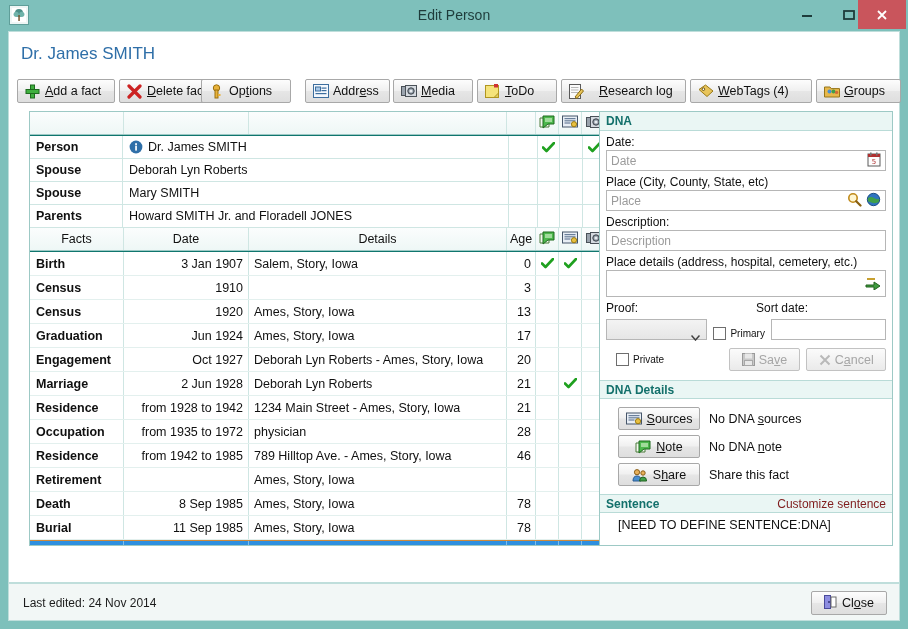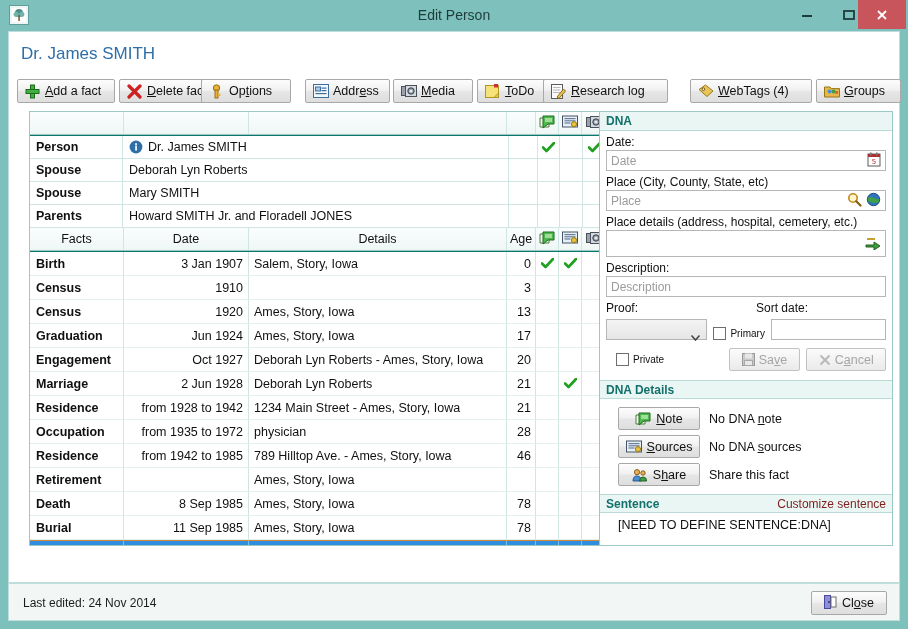--- a/index.html
+++ b/index.html
@@ -328,21 +328,21 @@
         <div class="tbtn" style="left: 468px; width: 80px;">
           <span class="ticon">
             <svg width="15" height="15" viewBox="0 0 15 15">
               <rect x="0.5" y="1.5" width="13" height="12" fill="#f5e37a" stroke="#b09520"></rect>
               <path d="M9 13.5 L13.5 9 L13.5 13.5 Z" fill="#e0cd5e" stroke="#b09520"></path>
               <rect x="9" y="0" width="4" height="3.5" fill="#d03030"></rect>
             </svg>
           </span>
           <span class="tlabel"><span class="u">T</span>oDo</span>
         </div>
-        <div class="tbtn" style="left: 534px; width: 125px;">
+        <div class="tbtn" style="left: 552px; width: 125px; gap: 10px;">
           <span class="ticon">
             <svg width="15" height="15" viewBox="0 0 15 15">
               <rect x="0.5" y="0.5" width="11" height="14" fill="#fbfbfb" stroke="#5a5a5a"></rect>
               <rect x="2" y="3" width="7.5" height="1" fill="#b8b8b8"></rect>
               <rect x="2" y="5.5" width="7.5" height="1" fill="#b8b8b8"></rect>
               <rect x="2" y="8" width="7.5" height="1" fill="#b8b8b8"></rect>
               <path d="M6 13 L12.5 5 L14.5 7 L8 14.5 Z" fill="#e8c45a" stroke="#8a6b10"></path>
             </svg>
           </span>
           <span class="tlabel"><span class="u">R</span>esearch log</span>
@@ -660,36 +660,36 @@
             <svg width="15" height="15" viewBox="0 0 15 15">
               <circle cx="7.5" cy="7.5" r="6.2" fill="#2f74c0"></circle>
               <path d="M2 6 Q5 4 8 6 Q11 8 13.5 6.5 L13 10 Q9 12 5.5 10.5 Q3 9.5 1.8 9.5 Z" fill="#3fa04a"></path>
               <circle cx="7.5" cy="7.5" r="6.2" fill="none" stroke="#1c4e85"></circle>
             </svg>
           </span>
         </div>
       </div>
 
       <div class="fgroup">
+        <div class="flabel">Description:</div>
+        <div class="fieldwrap">
+          <input class="tinput" type="text" style="padding-right: 4px;" placeholder="Description">
+        </div>
+      </div>
+
+      <div class="fgroup">
         <div class="flabel">Place details (address, hospital, cemetery, etc.)</div>
         <div class="fieldwrap">
           <input class="tinput" type="text" style="height: 27px;" placeholder="">
           <span class="fldicon" style="right:5px;top:6px;">
             <svg width="16" height="14" viewBox="0 0 16 14">
               <path d="M1 9 L9 9 L9 6 L15 10 L9 14 L9 11 L1 11 Z" fill="#3f9b3f" stroke="#22621f"></path>
               <path d="M2 3 L10 3" stroke="#c8a030" stroke-width="2"></path>
             </svg>
           </span>
-        </div>
-      </div>
-
-      <div class="fgroup">
-        <div class="flabel">Description:</div>
-        <div class="fieldwrap">
-          <input class="tinput" type="text" style="padding-right: 4px;" placeholder="Description">
         </div>
       </div>
 
       <div class="fgroup">
         <div style="display:flex;">
           <div style="width:150px;">
             <div class="flabel">Proof:</div>
           </div>
           <div>
             <div class="flabel">Sort date:</div>
@@ -736,52 +736,52 @@
             <span>C<span class="u">a</span>ncel</span>
           </div>
         </div>
       </div>
 
       <div class="sect-head" style="margin-top:9px;border-top:1px solid #b9dbd7;">
         <span>DNA Details</span>
       </div>
 
       <div id="details-list" style="padding:3px 6px 0 18px;">
-          <div class="dtl-row">
-            <div class="dtl-btn">
-              <span>
-                <svg width="16" height="14" viewBox="0 0 16 14">
-                  <path d="M1 3 L10 3 L10 12 L1 12 Z" fill="#f4f9f0" stroke="#4a7a3a"></path>
-                  <path d="M4 1 L15 1 L15 9 L9 9 L4 13 Z" fill="#4db84d" stroke="#1f6b1f"></path>
-                  <path d="M6 4 L13 4 M6 6 L13 6" stroke="#f4ffe8" stroke-width="1"></path>
-                </svg>
-              </span>
-              <span><span class="u">N</span>ote</span>
-            </div>
-            <span class="dtl-text">No DNA <span class="u">n</span>ote</span>
-          </div>
           <div class="dtl-row">
             <div class="dtl-btn">
               <span>
                 <svg width="16" height="14" viewBox="0 0 16 14">
                   <rect x="0.5" y="1" width="15" height="11" fill="#e8eef5" stroke="#46566a"></rect>
                   <rect x="2.5" y="3" width="11" height="1.2" fill="#6a7f9a"></rect>
                   <rect x="2.5" y="5.2" width="11" height="1.2" fill="#6a7f9a"></rect>
                   <rect x="2.5" y="7.4" width="6" height="1.2" fill="#6a7f9a"></rect>
                   <circle cx="12" cy="9.2" r="2.6" fill="#e8c040" stroke="#9a7a10"></circle>
                 </svg>
               </span>
               <span><span class="u">S</span>ources</span>
             </div>
             <span class="dtl-text">No DNA <span class="u">s</span>ources</span>
           </div>
           <div class="dtl-row">
             <div class="dtl-btn">
               <span>
                 <svg width="16" height="14" viewBox="0 0 16 14">
+                  <path d="M1 3 L10 3 L10 12 L1 12 Z" fill="#f4f9f0" stroke="#4a7a3a"></path>
+                  <path d="M4 1 L15 1 L15 9 L9 9 L4 13 Z" fill="#4db84d" stroke="#1f6b1f"></path>
+                  <path d="M6 4 L13 4 M6 6 L13 6" stroke="#f4ffe8" stroke-width="1"></path>
+                </svg>
+              </span>
+              <span><span class="u">N</span>ote</span>
+            </div>
+            <span class="dtl-text">No DNA <span class="u">n</span>ote</span>
+          </div>
+          <div class="dtl-row">
+            <div class="dtl-btn">
+              <span>
+                <svg width="16" height="14" viewBox="0 0 16 14">
                   <circle cx="5" cy="4.2" r="2.6" fill="#e8b05a" stroke="#8a5f18"></circle>
                   <path d="M1 13 Q1 8 5 8 Q9 8 9 13 Z" fill="#4a8fd0" stroke="#2a5a90"></path>
                   <circle cx="11" cy="5" r="2.2" fill="#e8b05a" stroke="#8a5f18"></circle>
                   <path d="M7.5 13 Q7.5 9 11 9 Q14.6 9 14.6 13 Z" fill="#3fa04a" stroke="#22621f"></path>
                 </svg>
               </span>
               <span>S<span class="u">h</span>are</span>
             </div>
             <span class="dtl-text">Share this fact</span>
           </div>

